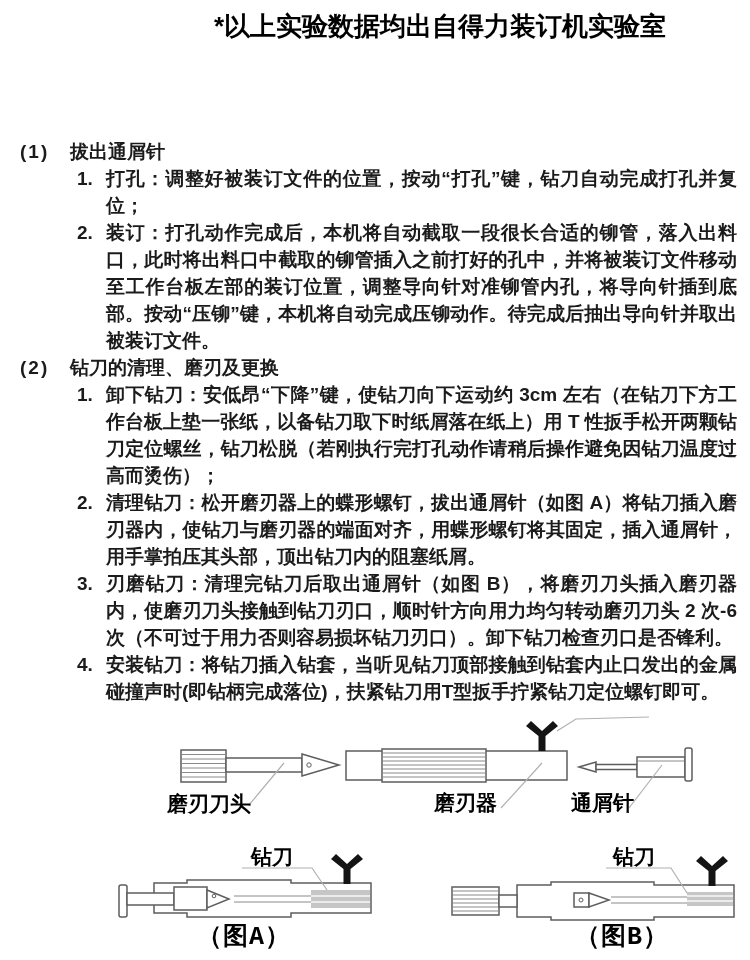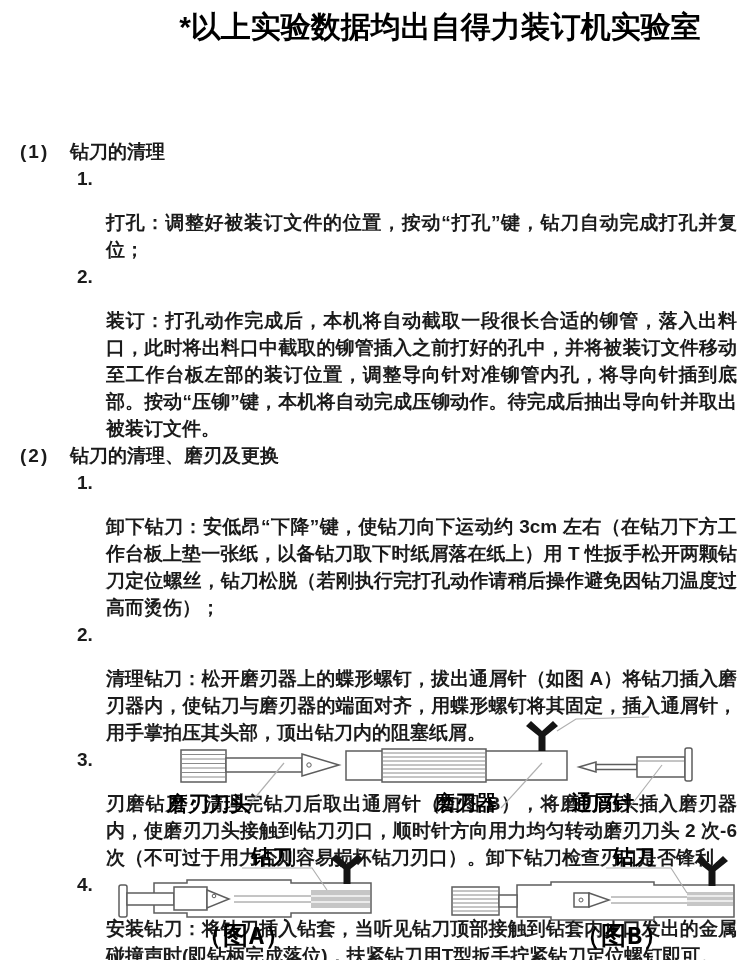--- a/index.html
+++ b/index.html
@@ -3,33 +3,33 @@
 <meta charset="utf-8">
 <style>
   html,body{margin:0;padding:0;}
   body{
     width:750px;height:960px;background:#ffffff;position:relative;overflow:hidden;
     font-family:"Liberation Sans","DejaVu Sans",sans-serif;color:#1b1b1b;
   }
   
   .hdr{
     position:absolute;top:2px;left:140px;width:600px;
-    text-align:center;font-weight:700;font-size:30px;line-height:49px;color:#000;
+    text-align:center;font-weight:700;font-size:26px;line-height:49px;color:#000;
   }
   
   .content{
     position:absolute;top:138px;left:20px;width:717px;
     font-size:19px;line-height:27px;font-weight:600;
   }
   .sec-head{display:flex;}
   .sec-marker{width:50px;flex:0 0 50px;letter-spacing:2px;}
   .sec-title{flex:1;}
   .item{display:flex;margin-left:57px;}
   .item-num{width:29px;flex:0 0 29px;}
-  .item-text{flex:1;text-align:justify;margin-top:44px;}
+  .item-text{flex:1;text-align:justify;}
   
   .figures{position:absolute;top:0;left:4px;width:750px;height:699px;pointer-events:none;font-family:Liberation Mono, monospace;}
   .figures svg{position:absolute;}
   .fig-label{
     position:absolute;font-weight:700;font-size:21px;color:#000;white-space:nowrap;
   }
   .fig-caption{
     position:absolute;font-weight:700;font-size:25px;color:#000;white-space:nowrap;letter-spacing:1px;
   }
   .outline{fill:#ffffff;stroke:#5d5d5d;stroke-width:1.5;}
@@ -44,21 +44,21 @@
 
 <div class="hdr">
   <div>*以上实验数据均出自得力装订机实验室</div>
 </div>
 
 <div class="content">
 
   <div class="sec">
     <div class="sec-head">
       <span class="sec-marker">(1)</span>
-      <span class="sec-title">钻刀的清理</span>
+      <span class="sec-title">拔出通屑针</span>
     </div>
     <div class="item">
       <span class="item-num">1.</span>
       <div class="item-text">打孔：调整好被装订文件的位置，按动“打孔”键，钻刀自动完成打孔并复位；</div>
     </div>
     <div class="item">
       <span class="item-num">2.</span>
       <div class="item-text">装订：打孔动作完成后，本机将自动截取一段很长合适的铆管，落入出料口，此时将出料口中截取的铆管插入之前打好的孔中，并将被装订文件移动至工作台板左部的装订位置，调整导向针对准铆管内孔，将导向针插到底部。按动“压铆”键，本机将自动完成压铆动作。待完成后抽出导向针并取出被装订文件。</div>
     </div>
   </div>

